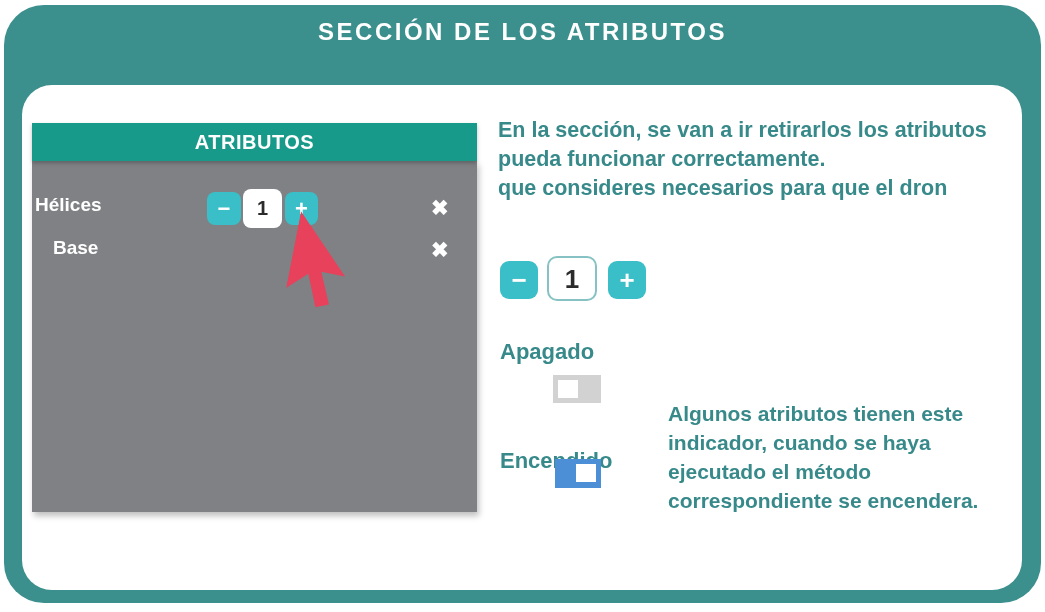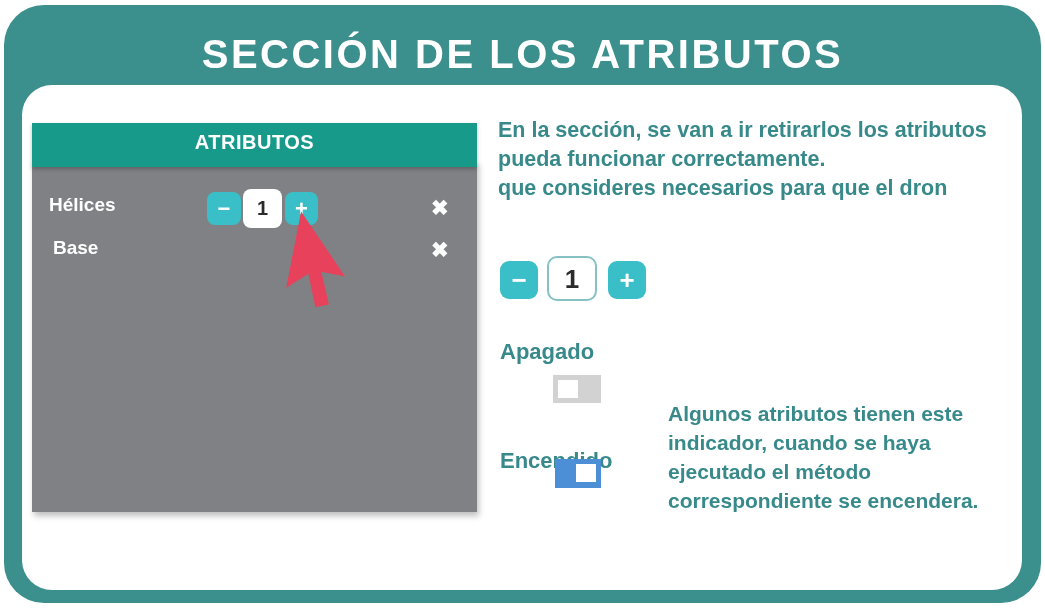--- a/index.html
+++ b/index.html
@@ -5,42 +5,42 @@
   html,body{margin:0;padding:0;background:#ffffff;}
   .page{
     position:relative;width:1045px;height:612px;overflow:hidden;
     font-family:"Liberation Sans", sans-serif;background:#ffffff;
   }
   .frame{
     position:absolute;left:4px;top:5px;right:4px;bottom:9px;
     background:var(--frame-teal,#3B8F8D);border-radius:40px;
   }
   .title{
-    position:absolute;left:0;right:0;top:32px;text-align:center;
-    color:#ffffff;font-size:40px;font-weight:bold;letter-spacing:2.5px;
+    position:absolute;left:0;right:0;top:18px;text-align:center;
+    color:#ffffff;font-size:24px;font-weight:bold;letter-spacing:2.5px;
   }
   .card{
     position:absolute;left:22px;top:85px;width:1000px;height:505px;
     background:#ffffff;border-radius:30px;
   }
   
   .attr-header{
-    position:absolute;left:32px;top:123px;width:445px;height:44px;
+    position:absolute;left:32px;top:123px;width:445px;height:38px;
     background:var(--header-teal,#189A8B);color:#fff;
     font-size:20px;font-weight:bold;letter-spacing:.5px;
     text-align:center;line-height:38px;z-index:3;
     box-shadow:0 2px 4px rgba(0,0,0,.25);
   }
   .attr-body{
     position:absolute;left:32px;top:161px;width:445px;height:351px;
     background:var(--panel-gray,#7F8184);z-index:2;
     box-shadow:2px 4px 6px rgba(0,0,0,.25);
   }
   .row-label{position:absolute;color:#fff;font-size:19px;font-weight:bold;z-index:4;}
-  .lbl1{left:49px;top:194px;}
+  .lbl1{left:35px;top:194px;}
   .lbl2{left:53px;top:237px;}
   .step-btn{
     position:absolute;width:34px;height:33px;border:none;border-radius:8px;
     background:var(--button-cyan,#3ABEC7);color:#fff;font-size:22px;font-weight:bold;
     line-height:33px;text-align:center;padding:0;z-index:4;cursor:pointer;
     font-family:"Liberation Sans", sans-serif;
   }
   .pm-minus{left:207px;top:192px;}
   .pm-plus{left:285px;top:192px;width:33px;}
   .step-value{

